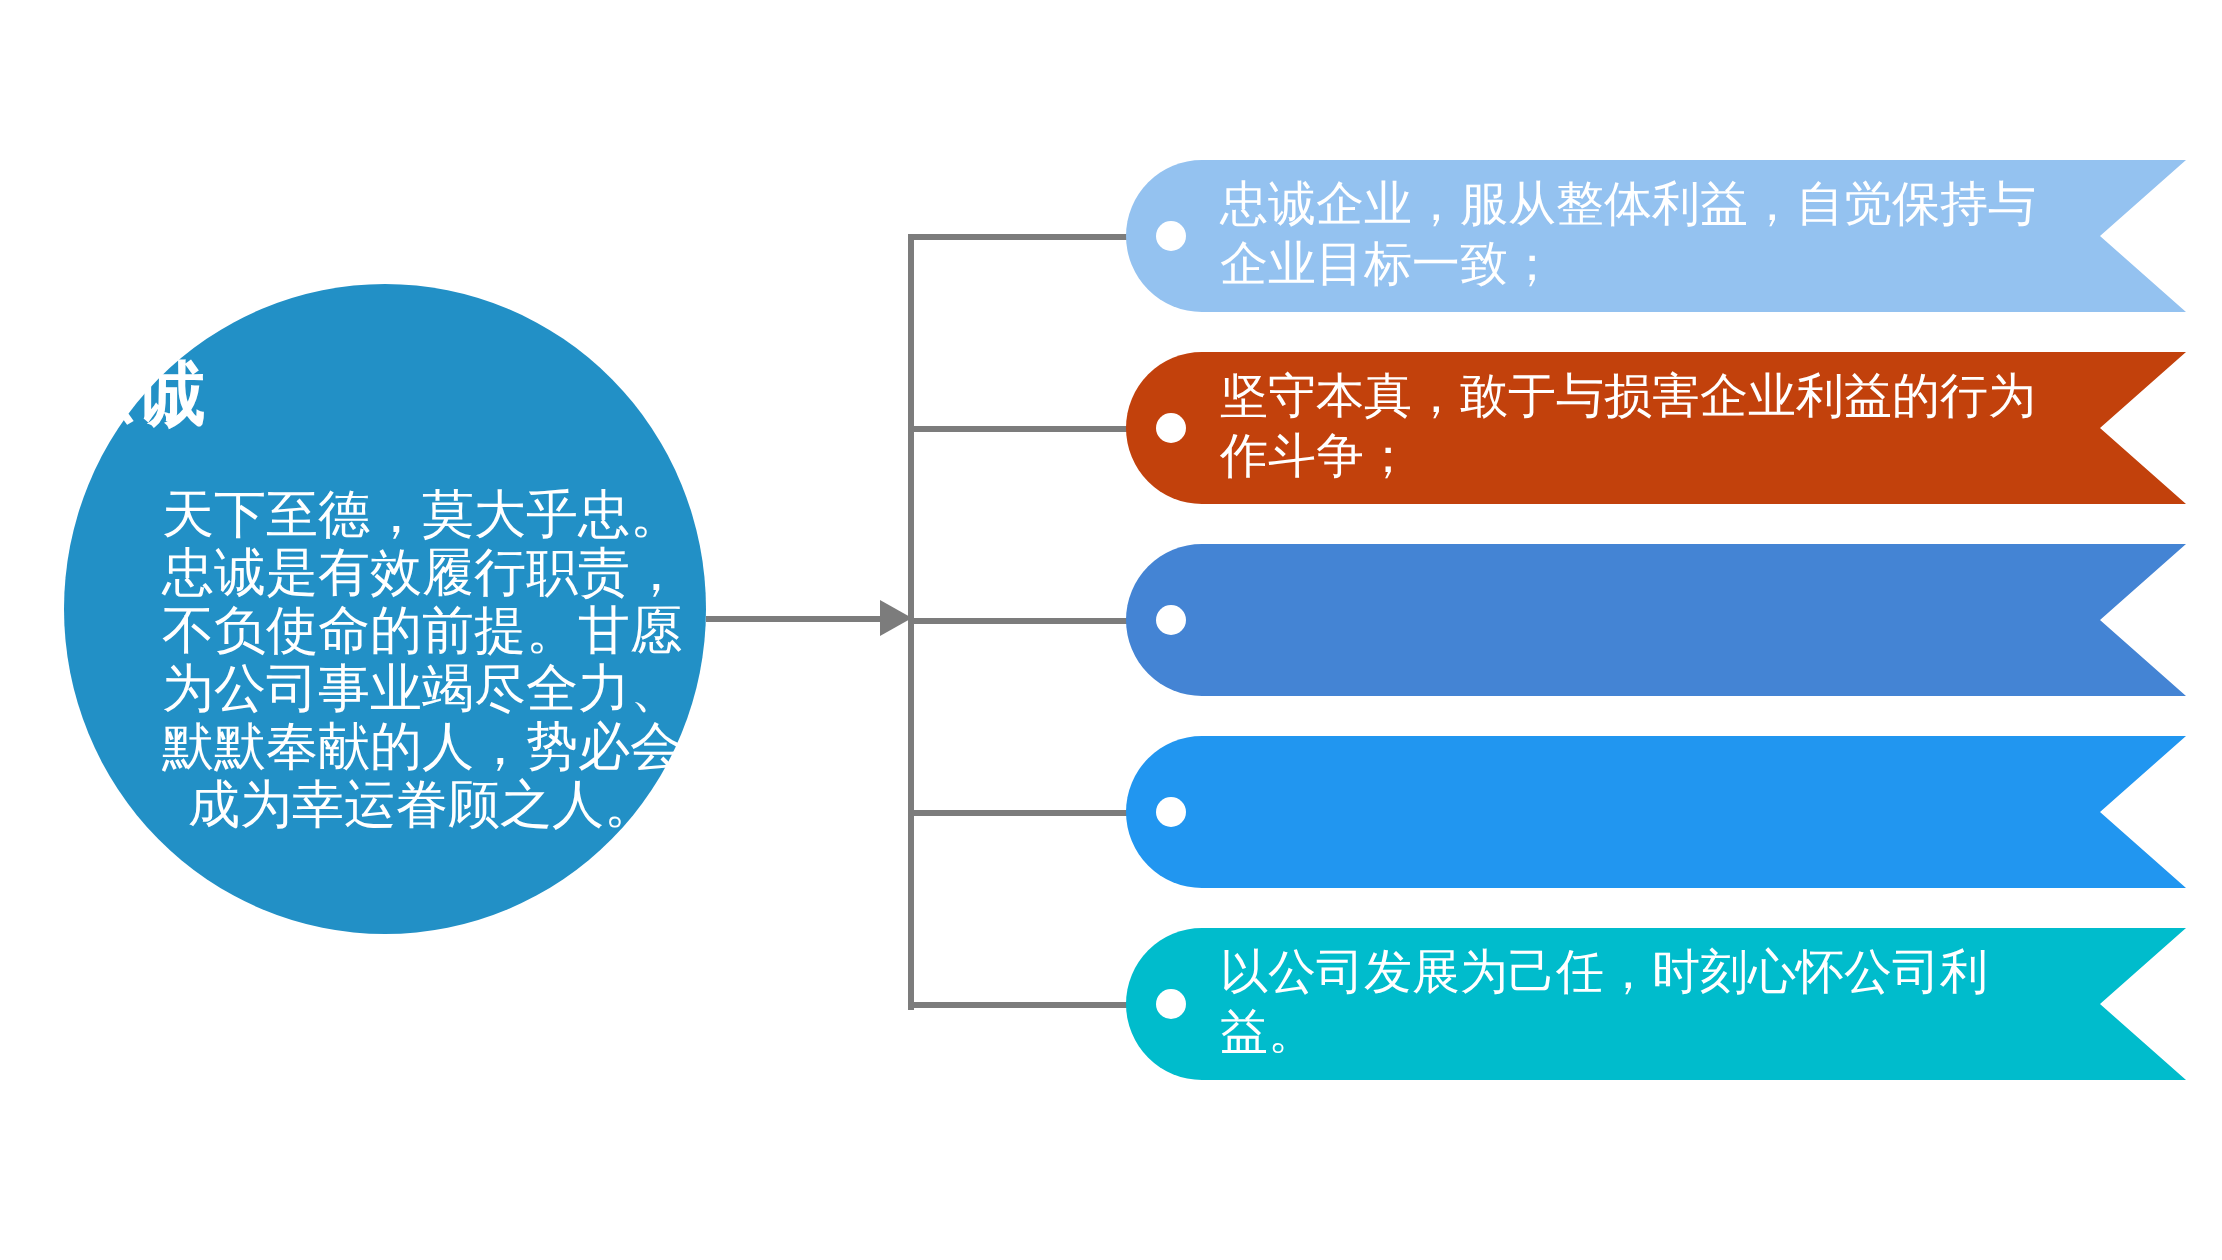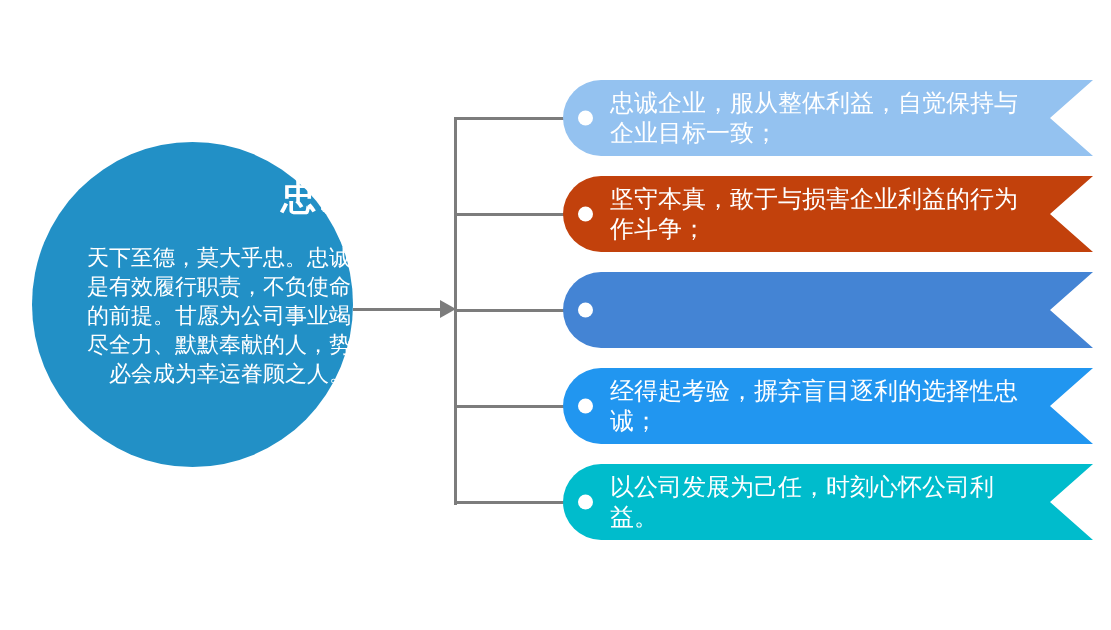--- a/index.html
+++ b/index.html
@@ -23,36 +23,36 @@
     top: 142px;
     width: 321px;
     height: 325px;
     border-radius: 50%;
   }
   .circle-title {
     position: absolute;
     top: 32px;
     left: 0;
     width: 100%;
-    text-align: right;
+    text-align: left;
     color: #ffffff;
     font-size: 35px;
     font-weight: bold;
     letter-spacing: 1px;
     font-family: Liberation Mono, monospace;
   }
   .circle-body {
     position: absolute;
     top: 101px;
     left: 39px;
     width: 280px;
     color: #ffffff;
-    font-size: 22px;
+    font-size: 26px;
     line-height: 29px;
-    text-align: right;
+    text-align: center;
   }
 
   
   .cline { position: absolute; }
   .line-main     { left: 353px; top: 308px; width: 90px;  height: 3px; }
   .line-vertical { left: 454px; top: 117px; width: 3px;   height: 388px; }
   .branch-line   { left: 456px; width: 108px; height: 3px; }
   .branch-line.b0 { top: 117px; }
   .branch-line.b1 { top: 213px; }
   .branch-line.b2 { top: 309px; }
@@ -134,21 +134,20 @@
     <span class="bullet"></span>
     <div class="banner-label">坚守本真，敢于与损害企业利益的行为作斗争；</div>
   </div>
 
   <div class="banner y2" style="background-color: rgb(68, 132, 212);">
     <span class="bullet"></span>
   </div>
 
   <div class="banner y3" style="background-color: rgb(33, 150, 240);">
     <span class="bullet"></span>
-    <div class="banner-label">经得起考验，摒弃盲目逐利的选择性忠诚；</div>
   </div>
 
   <div class="banner y4" style="background-color: rgb(0, 188, 204);">
     <span class="bullet"></span>
     <div class="banner-label">以公司发展为己任，时刻心怀公司利益。</div>
   </div>
 
 </div>
 
 </body></html>

